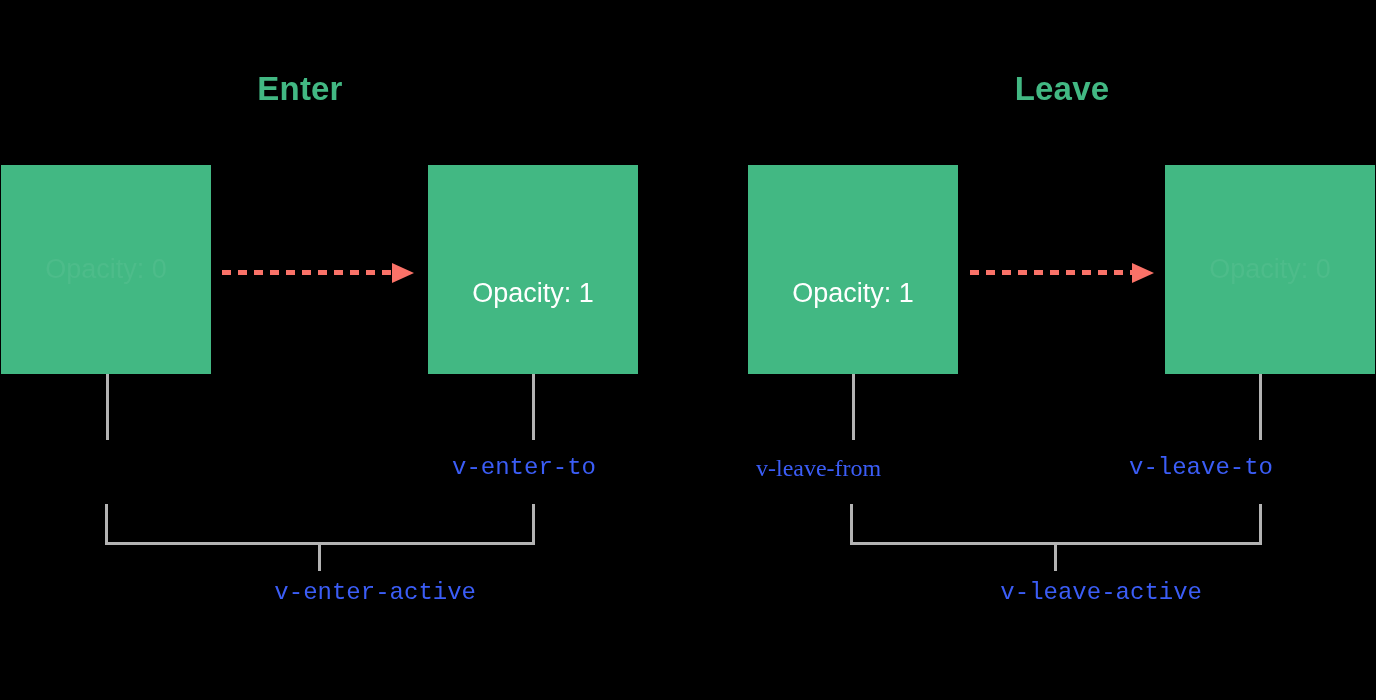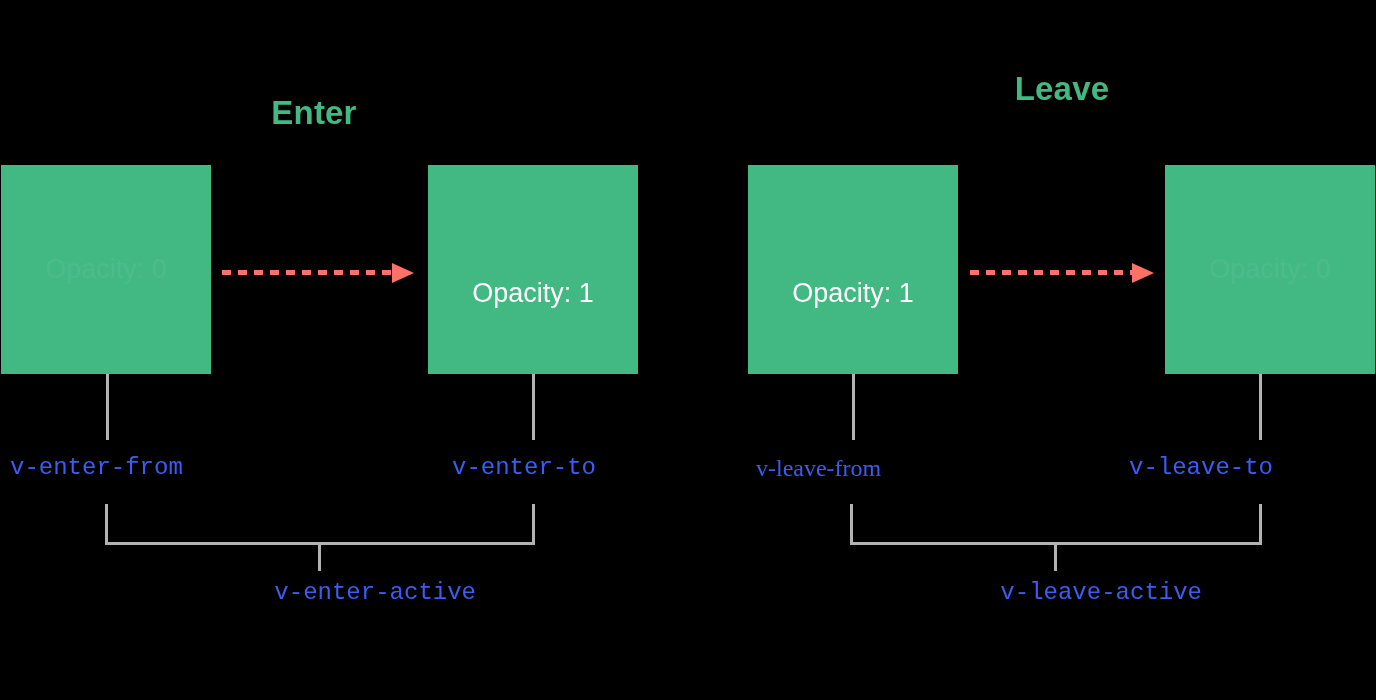--- a/index.html
+++ b/index.html
@@ -25,21 +25,21 @@
     color: #42b883;
     font-family: "Liberation Sans", sans-serif;
     font-weight: bold;
     font-size: 33px;
     line-height: 1;
     letter-spacing: 0.2px;
     white-space: nowrap;
     text-align: center;
     user-select: none;
   }
-  #title-enter { left: 164px; top: 72px; width: 300px; margin-top: 24px; }
+  #title-enter { left: 150px; top: 72px; width: 300px; }
   #title-leave { left: 912px; top: 72px; width: 300px; }
 
   
   .state-box {
     position: absolute;
     top: 165px;
     width: 210px;
     height: 209px;
     background: #42b883;
     display: flex;
@@ -160,21 +160,20 @@
     <div class="head"></div>
   </div>
 
   <div id="box-enter-to" class="state-box">
     <span class="label opacity-on">Opacity: 1</span>
   </div>
 
   <div id="stem-enter-from" class="stem"></div>
   <div id="stem-enter-to" class="stem"></div>
 
-  <div id="label-enter-from" class="class-label">v-enter-from</div>
   <div id="label-enter-to" class="class-label">v-enter-to</div>
 
   <div id="bracket-enter" class="bracket"></div>
   <div id="bracket-stem-enter" class="bracket-stem"></div>
   <div id="label-enter-active" class="class-label center">v-enter-active</div>
 
   <div id="title-leave" class="section-title">Leave</div>
 
   <div id="box-leave-from" class="state-box">
     <span class="label opacity-on">Opacity: 1</span>

